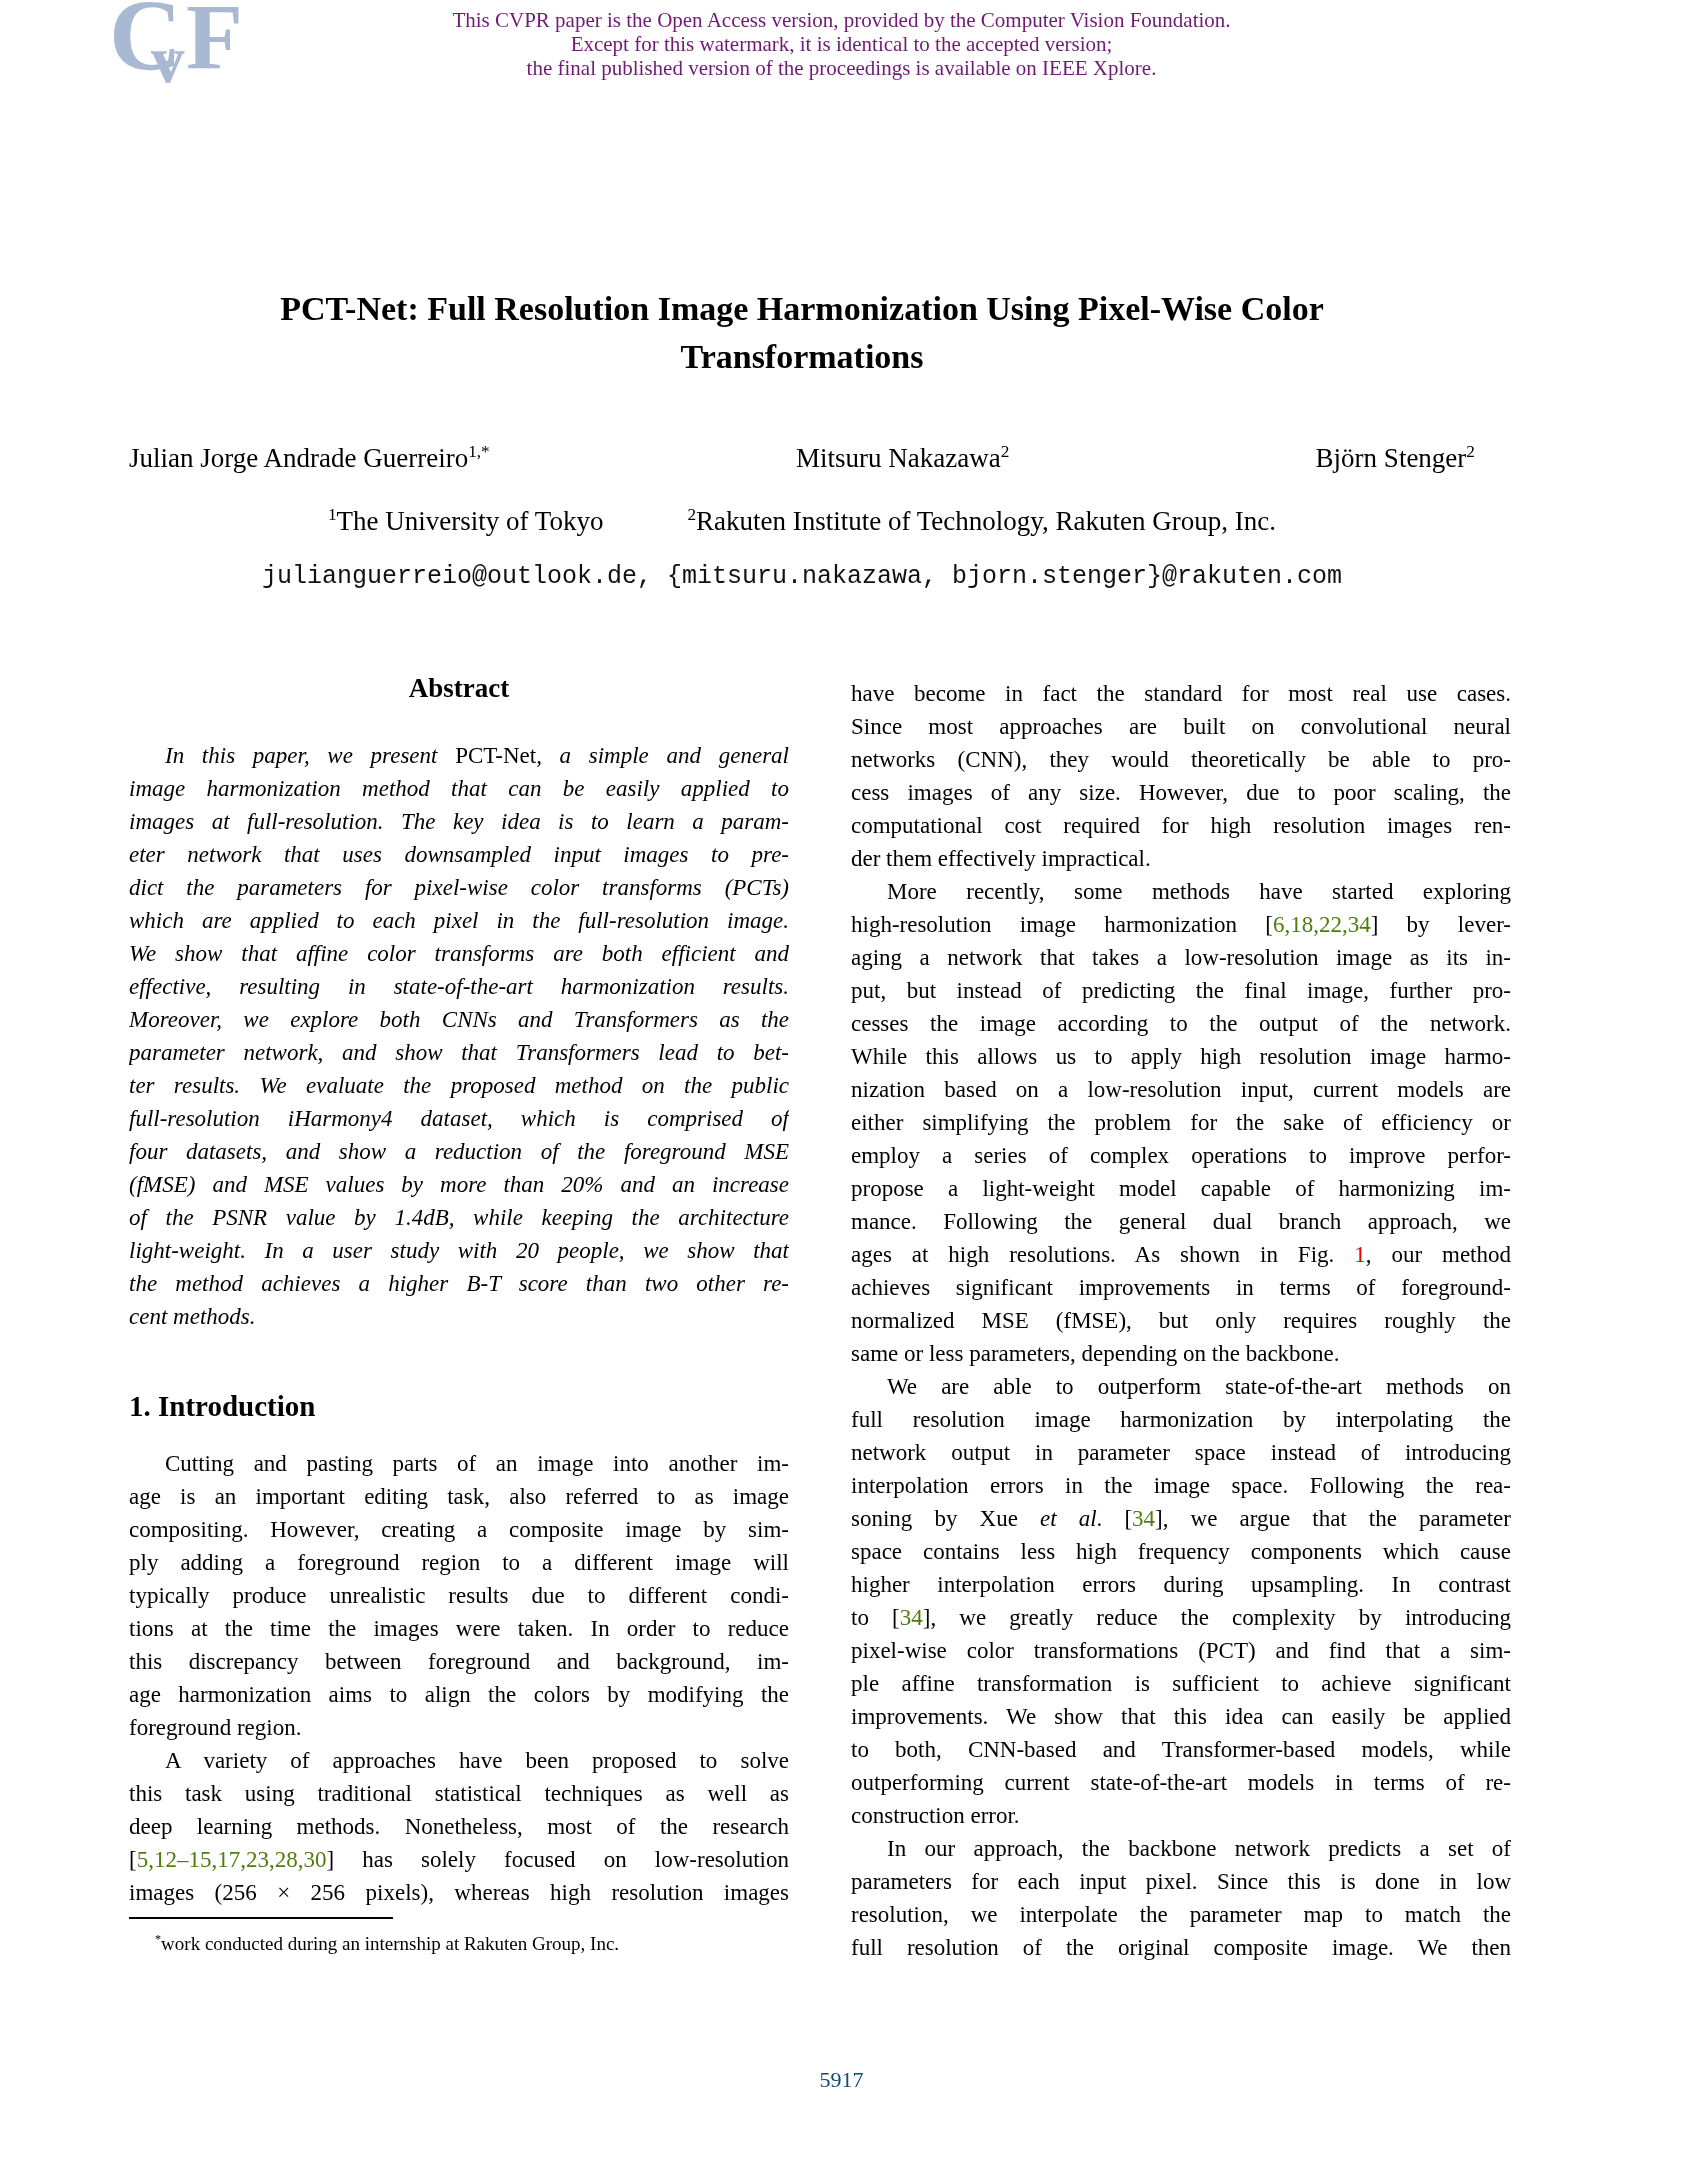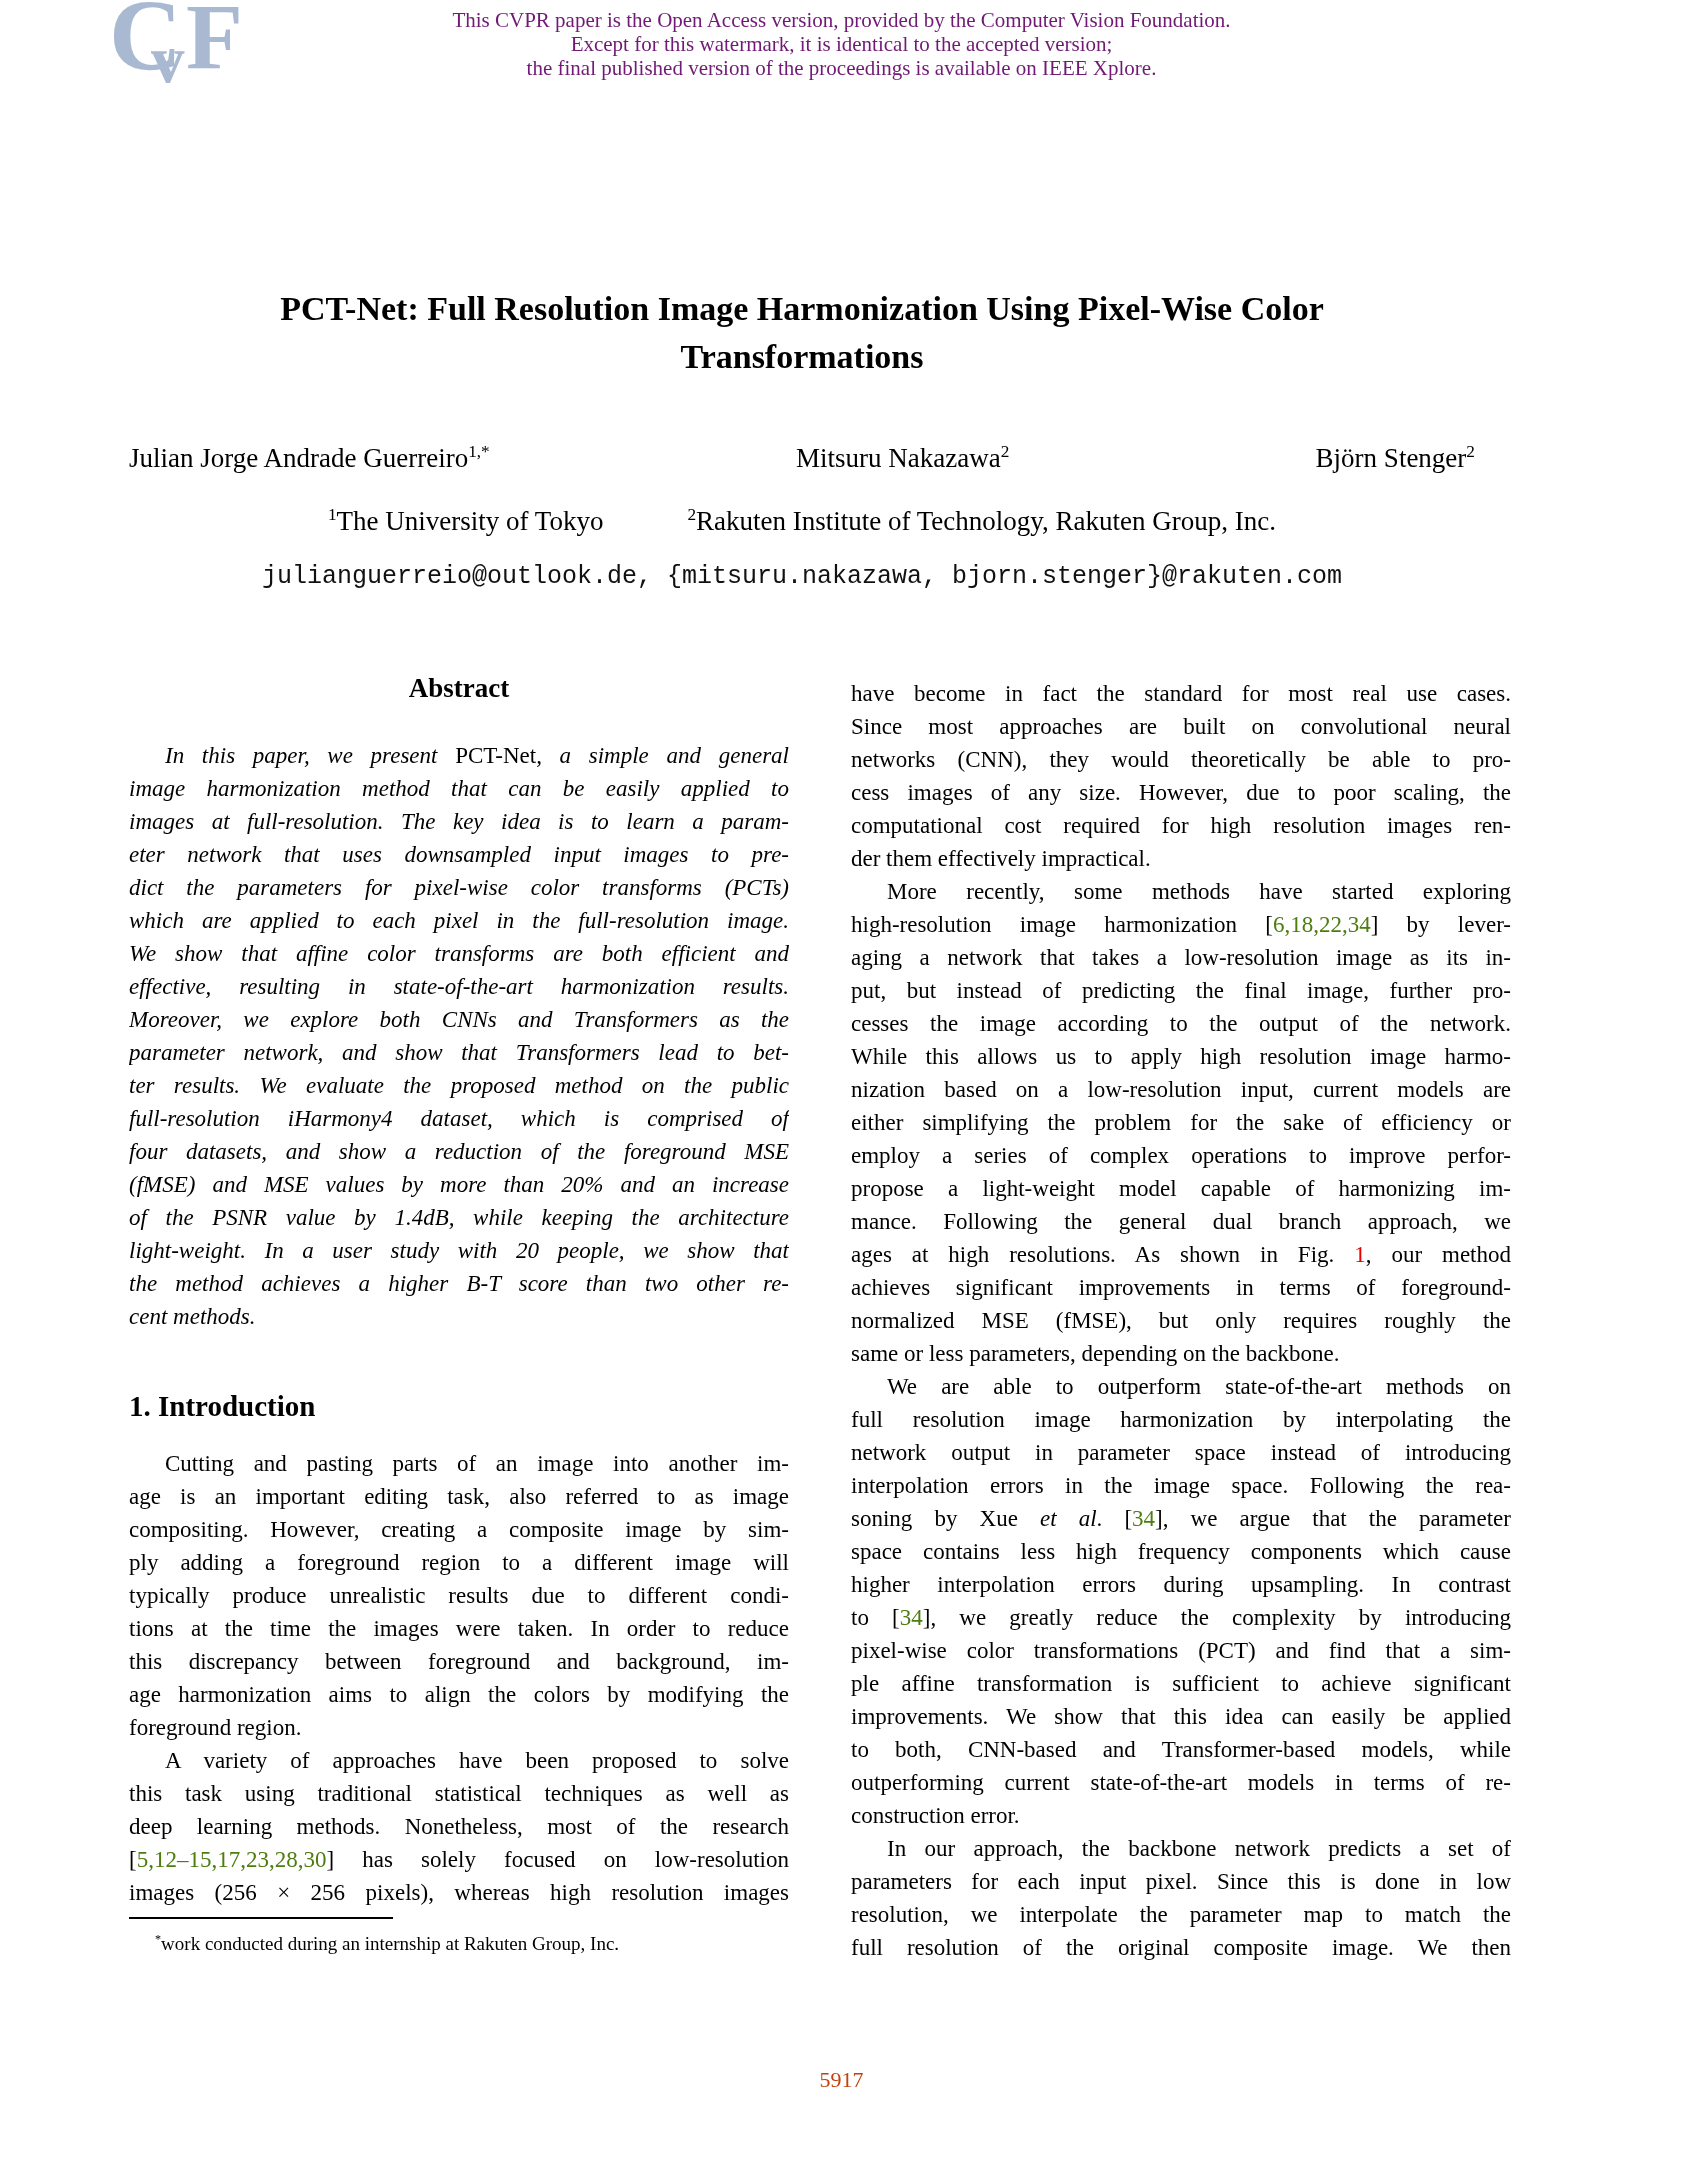--- a/index.html
+++ b/index.html
@@ -50,21 +50,21 @@
   .c-rm{font-style:normal;}
   .c-it{font-style:italic;}
 
   
   .footnote{position:absolute;top:1917px;width:100%;font-size:19px;line-height:24px;}
   .fn-rule{width:264px;border-top:2px solid #000;margin-bottom:8px;}
   .fn-text{padding-left:26px;}
   .fn-sup{font-size:64%;vertical-align:super;}
 
   .page-number{position:absolute;left:0;top:2067px;width:1683px;text-align:center;
-               font-size:22px;color:#c2410c;}
+               font-size:22px;color:#0c4a6e;}
 </style>
 </head>
 <body>
 
 <div id="page">
 
   <div class="watermark">
     <div>This CVPR paper is the Open Access version, provided by the Computer Vision Foundation.</div>
     <div>Except for this watermark, it is identical to the accepted version;</div>
     <div>the final published version of the proceedings is available on IEEE Xplore.</div>

